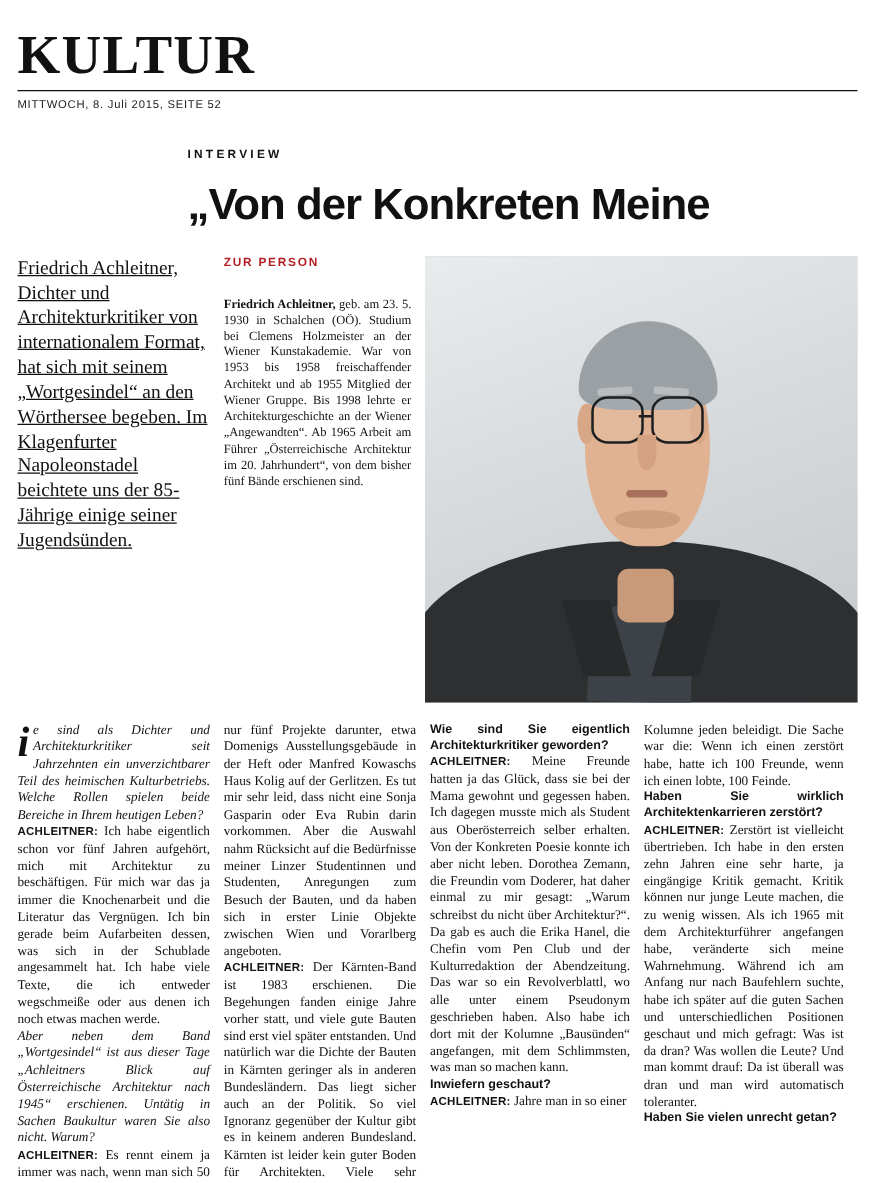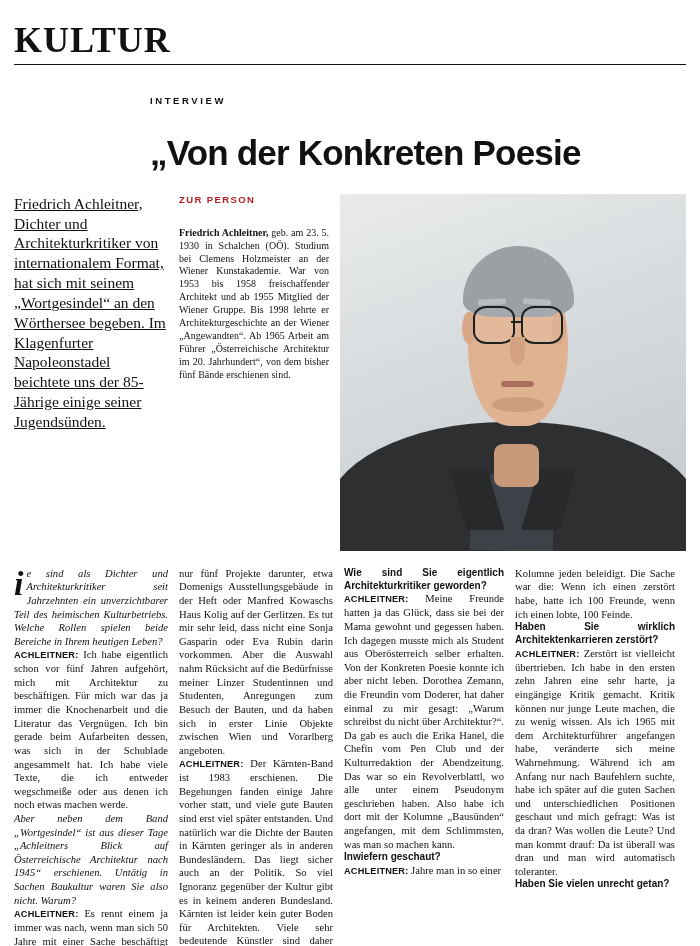--- a/index.html
+++ b/index.html
@@ -23,21 +23,21 @@
     box-sizing: border-box;
   }
 
   
   .masthead {
     padding: 22px 14px 0 14px;
   }
   .masthead-title {
     font-family: "Liberation Serif", serif;
     font-weight: bold;
-    font-size: 36px;
+    font-size: 44px;
     letter-spacing: 1px;
     line-height: 1.0;
     color: #111;
   }
   .masthead-rule {
     border-bottom: 1px solid #111;
     margin: 6px 0 0 0;
   }
   .masthead-date {
     font-family: "Liberation Sans", sans-serif;
@@ -50,21 +50,21 @@
   
   .headline-block {
     padding: 30px 14px 0 150px;
   }
   .kicker {
     font-family: "Liberation Sans", sans-serif;
     font-weight: bold;
     font-size: 9.5px;
     letter-spacing: 2.6px;
     color: #111;
-    margin-bottom: 28px;
+    margin-bottom: 16px;
   }
   .headline {
     font-family: "Liberation Sans", sans-serif;
     font-weight: bold;
     font-size: 35px;
     line-height: 1.08;
     letter-spacing: -0.8px;
     color: #111;
   }
 
@@ -290,25 +290,26 @@
   }
 </style>
 </head>
 <body>
 
 <div class="page">
 
   <div class="masthead">
     <div class="masthead-title">KULTUR</div>
     <div class="masthead-rule"></div>
+    <div class="masthead-date">MITTWOCH,  8. Juli 2015, SEITE 52</div>
   </div>
 
   <div class="headline-block">
     <div class="kicker">INTERVIEW</div>
-    <div class="headline">„Von der Konkreten Poesie</div>
+    <div class="headline">„Von der Konkreten Meine</div>
   </div>
 
   <div class="top-area">
 
     <div class="lead-col">
       <div class="lead-text">Friedrich Achleitner, Dichter und Architekturkritiker von internationalem Format, hat sich mit seinem „Wortgesindel“ an den Wörthersee begeben. Im Klagenfurter Napoleonstadel beichtete uns der 85-Jährige einige seiner Jugendsünden.</div>
     </div>
 
     <div class="person-col">
       <div class="person-head">ZUR PERSON</div>

